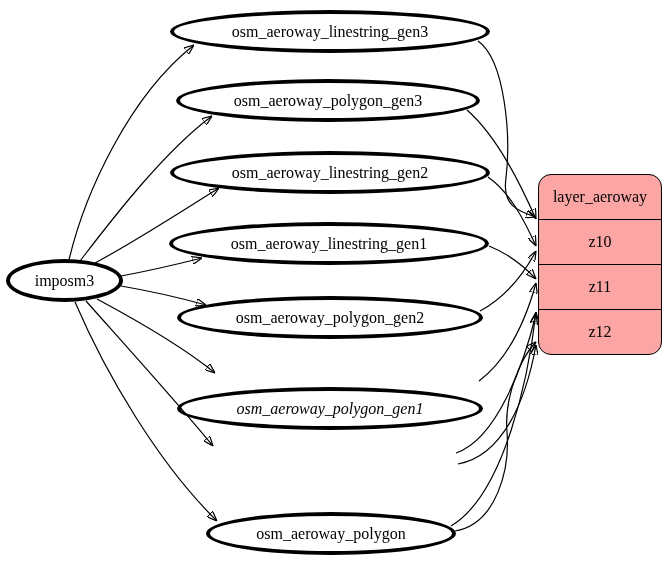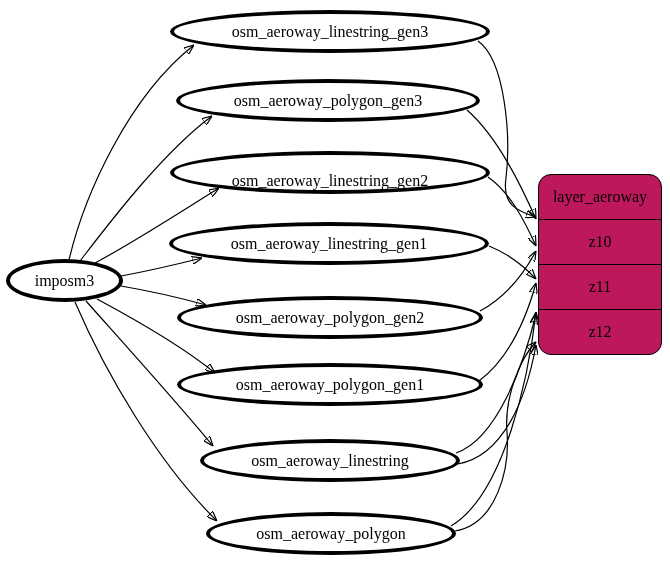--- a/index.html
+++ b/index.html
@@ -21,24 +21,24 @@
   .ellipse{
     border:4px solid #000000;
     border-radius:50%;
     background:transparent;
     height:43px;
     box-sizing:border-box;
   }
   .src{left:6px;top:259px;width:117px;}
   .e0{left:170px;top:10px;width:320px;}
   .e1{left:176px;top:79px;width:304px;}
-  .e2{left:170px;top:151px;width:320px;align-items:flex-end;}
+  .e2{left:170px;top:151px;width:320px;}
   .e3{left:169px;top:222px;width:320px;}
   .e4{left:177px;top:296px;width:306px;}
-  .e5{left:177px;top:363px;width:306px;}
+  .e5{left:177px;top:387px;width:306px;font-style:italic;}
   .e6{left:200px;top:439px;width:260px;}
   .e7{left:206px;top:512px;width:250px;}
 
   .record{
     position:absolute;z-index:2;
     left:538px;top:174px;width:124px;height:181px;
     box-sizing:border-box;
     border:1.4px solid #000000;
     border-radius:13px;
     overflow:hidden;
@@ -100,28 +100,25 @@
   </div>
   <div class="node ellipse e3">
     <span>osm_aeroway_linestring_gen1</span>
   </div>
   <div class="node ellipse e4">
     <span>osm_aeroway_polygon_gen2</span>
   </div>
   <div class="node ellipse e5">
     <span>osm_aeroway_polygon_gen1</span>
   </div>
-  <div class="node ellipse e6">
-    <span>osm_aeroway_linestring</span>
-  </div>
   <div class="node ellipse e7">
     <span>osm_aeroway_polygon</span>
   </div>
 
-  <div class="record" style="background: #be185d;">
+  <div class="record" style="background: #fca5a5;">
     <div class="row">
       <span>layer_aeroway</span>
     </div>
     <div class="row">
       <span>z10</span>
     </div>
     <div class="row">
       <span>z11</span>
     </div>
     <div class="row">

